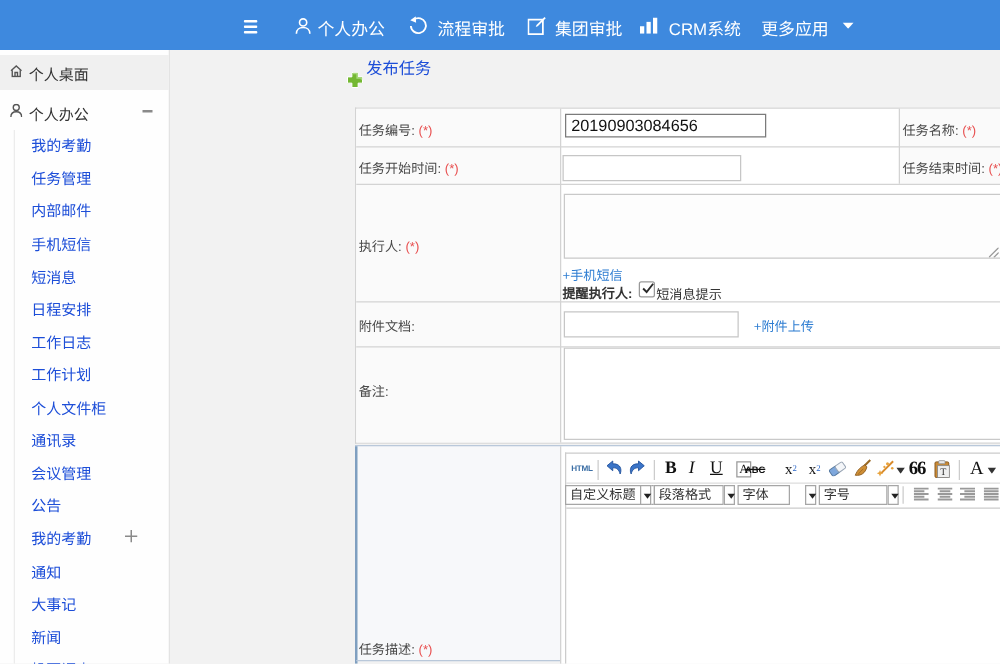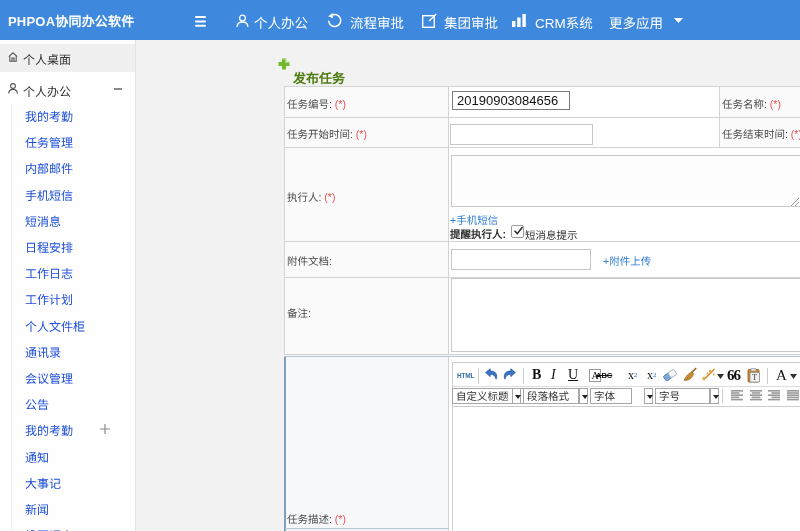--- a/index.html
+++ b/index.html
@@ -10,41 +10,40 @@
 
 #nav{position:absolute;left:0;top:0;width:800px;height:40px;background:#3e89de}
 #nav .logo{position:absolute;left:8px;top:10.5px;font-size:13px;font-weight:bold;color:#fff;letter-spacing:0.2px}
 #nav .mi{position:absolute;top:11.5px;font-size:13.5px;color:#fff;white-space:nowrap}
 
 #side{position:absolute;left:0;top:40px;width:136px;height:491px;background:#fefefe;border-right:1px solid #e3e3e3}
 .s1{position:absolute;left:23px;font-size:12px;color:#333;white-space:nowrap}
 .s2{position:absolute;left:25px;font-size:12px;color:#1d4ed8;white-space:nowrap}
 #vline{position:absolute;left:11px;top:104px;width:1px;height:427px;background:#ececec}
 
-#title{position:absolute;left:293px;top:68px;font-size:13px;font-weight:bold;color:#4d7c0f}
+#title{position:absolute;left:293px;top:44px;font-size:13px;font-weight:normal;color:#1d4ed8}
 .lab{position:absolute;font-size:10.5px;color:#4a4a4a;white-space:nowrap}
 .star{color:#e85050}
 .bgc{position:absolute;background:#fafafa}
 .bln{position:absolute;background:#d3d3d3}
 .inp{position:absolute;background:#fff;border:1px solid #c6c6c6}
 .lnk{position:absolute;font-size:10.5px;color:#2f7ed2;white-space:nowrap}
 .ta{position:absolute;background:#fdfdfd;border:1px solid #c9c9c9}
 
 .sel{position:absolute;top:388px;height:16px;background:#fff;border:1px solid #a6a6a6;font-size:10.5px;color:#333;line-height:15px;padding-left:3px;overflow:hidden}
 .selb{position:absolute;top:388px;width:9px;height:16px;background:#fff;border:1px solid #a6a6a6}
 .selb:after{content:"";position:absolute;left:1.5px;top:5.5px;border:3px solid transparent;border-top:4px solid #222}
 .tsep{position:absolute;width:1px;height:16px;background:#ccc;top:368px}
 .ticon{position:absolute;top:365px;height:20px;display:flex;align-items:center;white-space:nowrap}
 .serif{font-family:"Liberation Serif",serif}
 </style>
 </head>
 <body>
 
 <div id="nav">
-  <div class="logo">PHPOA协同办公软件</div>
   <svg class="abs" style="left:195px;top:16px" width="11" height="12" viewBox="0 0 11 12">
       <g fill="#fff">
         <rect x="0" y="0" width="11" height="2" rx="1"></rect>
         <rect x="0" y="4.4" width="11" height="2" rx="1"></rect>
         <rect x="0" y="8.8" width="11" height="2" rx="1"></rect>
       </g>
     </svg>
   <svg class="abs" style="left:236px;top:14px" width="13" height="14" viewBox="0 0 14 15">
       <g fill="none" stroke="#fff" stroke-width="1.4">
         <circle cx="7" cy="4.2" r="3.1"></circle>
@@ -135,21 +134,21 @@
 <div class="bln" style="left:285px;top:277px;width:515px;height:1px"></div>
 
 <div class="lab" style="left:287px;top:96px">任务编号: <span class="star">(*)</span></div>
 <div class="lab" style="left:722px;top:96px">任务名称: <span class="star">(*)</span></div>
 <div class="lab" style="left:287px;top:126px">任务开始时间: <span class="star">(*)</span></div>
 <div class="lab" style="left:722px;top:126px">任务结束时间: <span class="star">(*)</span></div>
 <div class="lab" style="left:287px;top:189px">执行人: <span class="star">(*)</span></div>
 <div class="lab" style="left:287px;top:253px">附件文档:</div>
 <div class="lab" style="left:287px;top:305px">备注:</div>
 
-<div class="inp" style="left:452px;top:91px;width:118px;height:19px;border-color:#7b7b7b;font-size:13px;color:#111;line-height:17px;padding-left:4px">20190903084656</div>
+<div class="inp" style="left:452px;top:91px;width:161px;height:19px;border-color:#7b7b7b;font-size:13px;color:#111;line-height:17px;padding-left:4px">20190903084656</div>
 
 <div class="inp" style="left:450px;top:124px;width:143px;height:21px"></div>
 
 <div class="ta" style="left:451px;top:155px;width:350px;height:52px"></div>
 <svg class="abs" style="left:791px;top:198px" width="8" height="8" viewBox="0 0 8 8">
     <g stroke="#9a9a9a" stroke-width="1">
       <path d="M8 0 L0 8 M8 4 L4 8"></path>
     </g>
   </svg>
 <div class="lnk" style="left:450px;top:212px">+手机短信</div>

